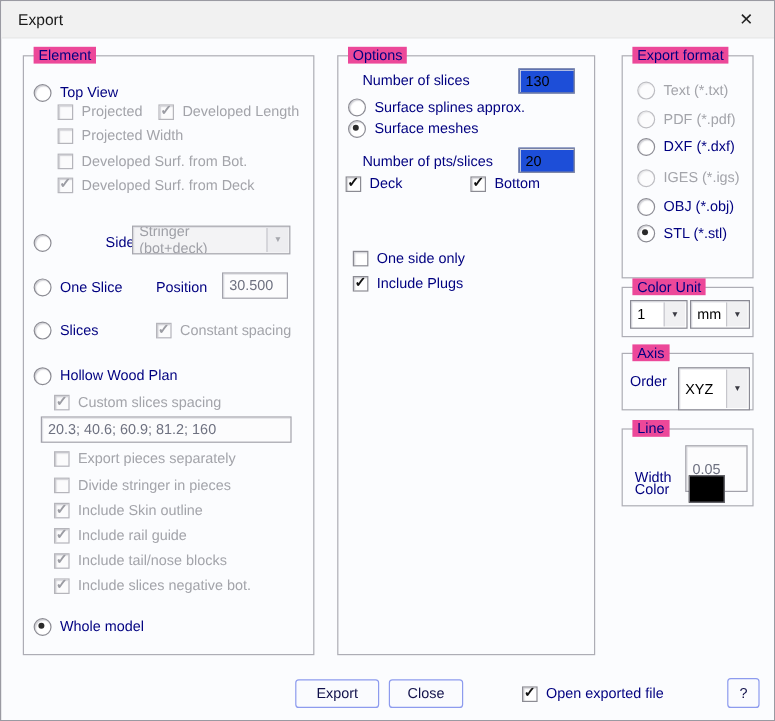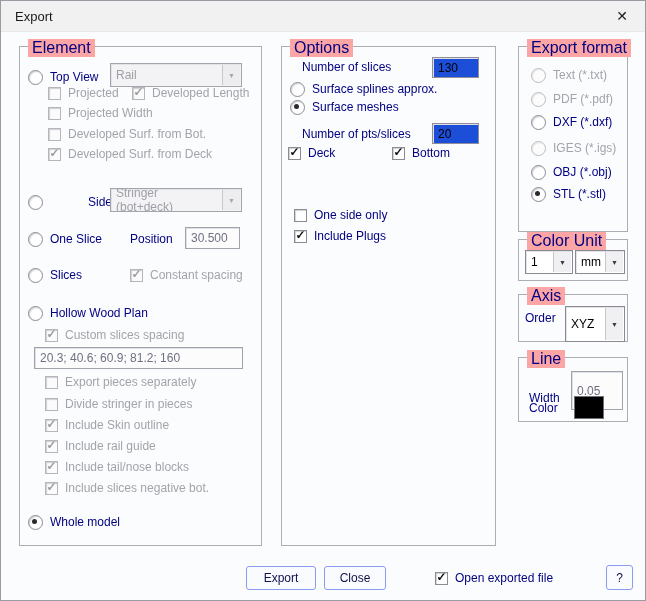--- a/index.html
+++ b/index.html
@@ -16,22 +16,22 @@
   .title-text { margin-left:14px; font-size:13px; color:#1a1a1a; }
   .close-btn {
     margin-left:auto; width:46px; height:30px; display:flex; align-items:center;
     justify-content:center; font-size:14px; color:#222; cursor:default;
   }
   
   .body { position:relative; width:100%; height:570px; }
   
   .g { position:absolute; border:1px solid #adadb5; box-sizing:border-box; }
   .gt {
-    position:absolute; top:-8px; left:8px; background:#fca5a5; padding:0 4px;
-    color:#000080; font-size:16px; white-space:nowrap;
+    position:absolute; top:-8px; left:8px; background:#ec4899; padding:0 4px;
+    color:#000080; font-size:12px; white-space:nowrap;
   }
   
   .row { position:absolute; display:flex; align-items:center; gap:7px; height:16px; white-space:nowrap; }
   .lbl { color:#000080; font-size:12px; }
   .lbl.dis { color:#a3a4aa; }
   
   .radio {
     width:13px; height:13px; border-radius:50%; background:#fff; flex:none;
     border:1px solid #8b8b93; box-shadow:inset 1px 1px 1px rgba(70,70,90,.25); position:relative;
   }
@@ -88,24 +88,20 @@
   </div>
 
   <div class="body">
 
     <div class="g" style="left:18px; top:14px; width:243px; height:500px;">
       <span class="gt">Element</span>
 
       <div class="row" style="left:8px; top:22px;">
         <span class="radio"></span>
         <span class="lbl">Top View</span>
-      </div>
-      <div class="combo dis" style="left:90px; top:16px; width:132px; height:24px;">
-        <span class="txt">Rail</span>
-        <span class="btn">▼</span>
       </div>
 
       <div class="row" style="left:28px; top:38px;">
         <span class="cb dis"></span>
         <span class="lbl dis">Projected</span>
       </div>
       <div class="row" style="left:112px; top:38px;">
         <span class="cb dis">
             <i class="mark">✓</i>
           </span>

